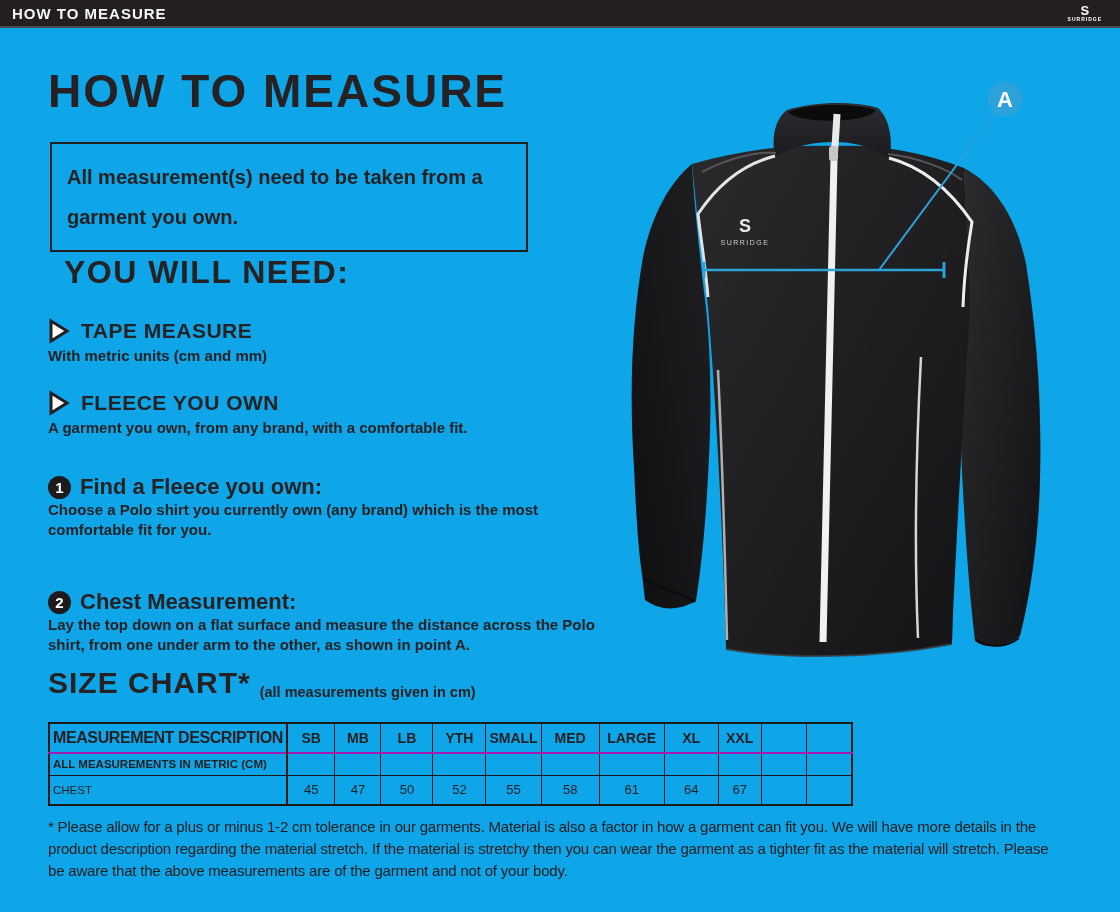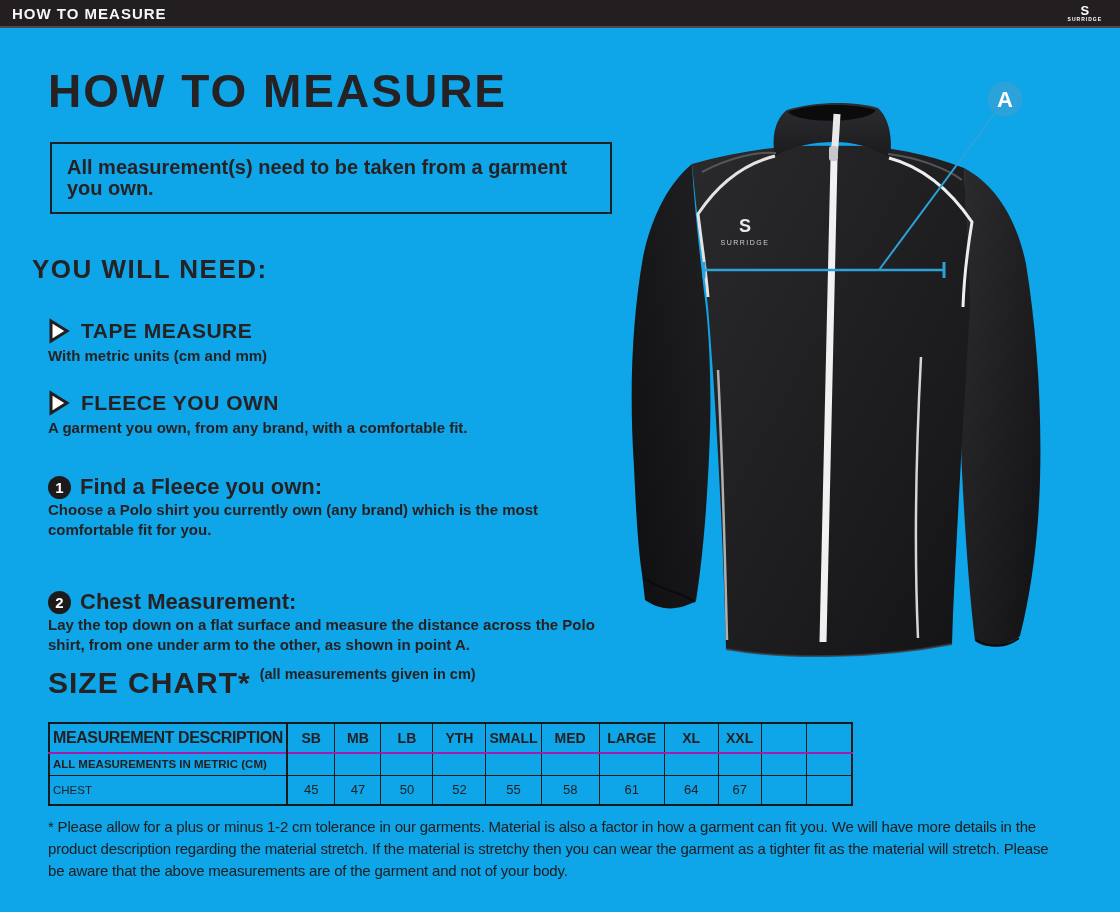--- a/index.html
+++ b/index.html
@@ -12,38 +12,38 @@
     background:#231F20; border-bottom:2px solid #4a4a4c;
     display:flex; align-items:center; justify-content:space-between; padding:0 12px; }
   .topbar-title { color:#f6f6f6; font-size:15px; font-weight:bold; letter-spacing:1px; }
   .topbar-logo { display:flex; flex-direction:column; align-items:center; line-height:1; margin-right:6px; }
   .topbar-logo .s { color:#fff; font-size:13px; font-weight:bold; line-height:12px; }
   .topbar-logo .w { color:#fff; font-size:5px; font-weight:bold; letter-spacing:1px; }
 
   
   .h1 { position:absolute; left:48px; top:64px; font-size:46px; font-weight:800;
     letter-spacing:2px; color:#262223; }
-  .notice { position:absolute; left:50px; top:142px; width:562px; border:2.5px solid #231F20;
-    padding:13px 15px; font-size:20px; font-weight:bold; line-height:21px; color:#262223; }
-  .ywn-title { position:absolute; left:32px; top:254px; font-size:26px; font-weight:800;
+  .notice { position:absolute; left:50px; top:142px; width:478px; border:2.5px solid #231F20;
+    padding:13px 15px; font-size:20px; font-weight:bold; line-height:40px; color:#262223; }
+  .ywn-title { position:absolute; left:64px; top:254px; font-size:32px; font-weight:800;
     letter-spacing:1.5px; color:#262223; }
 
   .need-item { position:absolute; left:48px; width:560px; }
   .need-head { display:flex; align-items:center; gap:11px; }
   .need-label { font-size:21px; font-weight:800; letter-spacing:0.5px; color:#262223; }
   .need-desc { font-size:15px; font-weight:bold; color:#262223; margin-top:3px; }
 
   .step-item { position:absolute; left:48px; width:552px; }
   .step-head { display:flex; align-items:center; gap:9px; }
   .step-badge { width:23px; height:23px; border-radius:50%; background:#1d1a1b; color:#fff;
     font-size:15px; font-weight:bold; display:flex; align-items:center; justify-content:center; flex:0 0 auto; }
   .step-title { font-size:22px; font-weight:800; color:#262223; }
   .step-desc { font-size:15px; font-weight:bold; line-height:20px; color:#262223; }
 
-  .sc-head { position:absolute; left:48px; top:666px; display:flex; align-items:flex-start; gap:9px; }
+  .sc-head { position:absolute; left:48px; top:666px; display:flex; align-items:flex-end; gap:9px; }
   .sc-title { font-size:30px; font-weight:800; letter-spacing:1px; color:#262223; }
   .sc-sub { font-size:14.5px; font-weight:bold; color:#262223; }
 
   
   .sc-table-wrap { position:absolute; left:48px; top:722px; }
   table { border-collapse:collapse; table-layout:fixed; border:2px solid #1a1a1a; }
   th, td { border:1px solid #1a1a1a; overflow:hidden; white-space:nowrap; }
   thead tr { height:30px; border-bottom:2px solid #a21caf; }
   thead th { font-size:14px; font-weight:bold; text-align:center; padding:2px 3px; }
   thead th.desc { font-size:16px; letter-spacing:-0.4px; text-align:left; border-right:2px solid #1a1a1a; }

